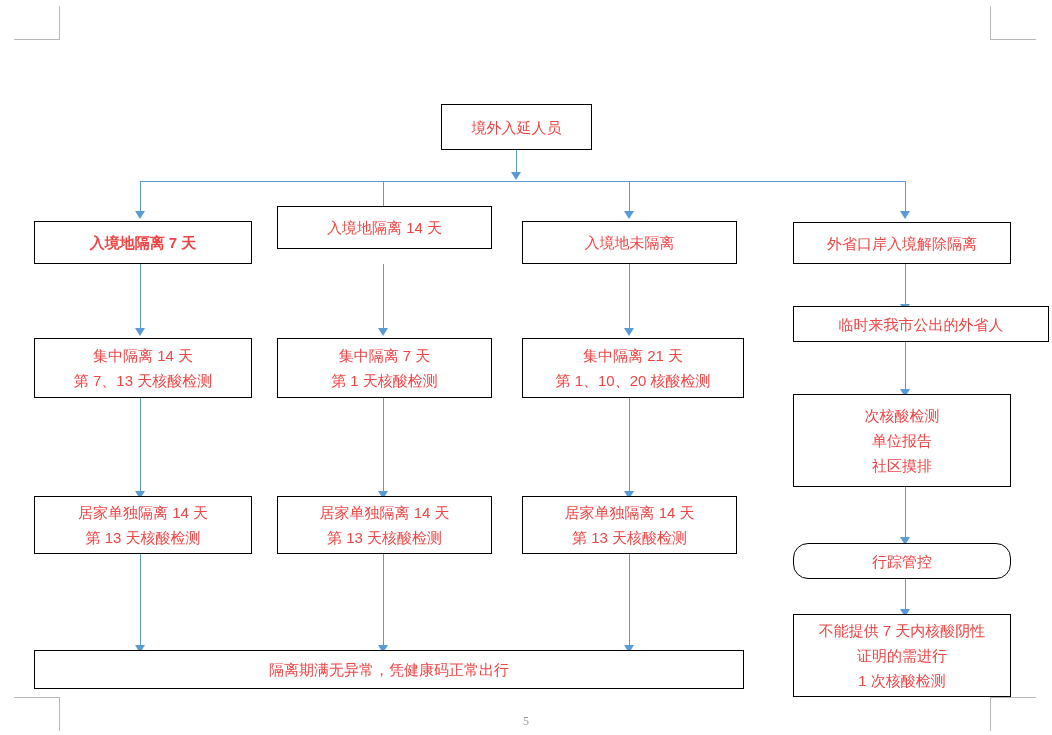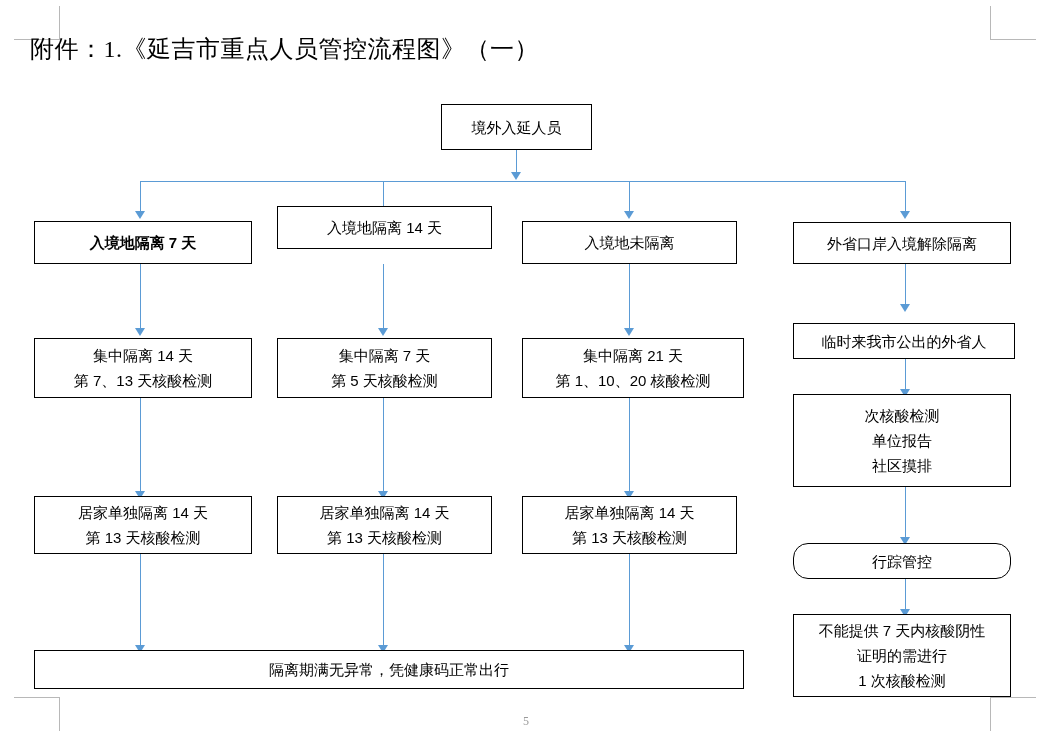--- a/index.html
+++ b/index.html
@@ -52,21 +52,21 @@
     box-sizing: border-box;
     border: 1px solid #000000;
     background: #ffffff;
     display: flex;
     flex-direction: column;
     align-items: center;
     justify-content: center;
     font-family: "Liberation Sans", "DejaVu Sans", sans-serif;
     font-size: 15px;
     line-height: 25px;
-    color: #000000;
+    color: #ef4444;
     text-align: center;
     white-space: nowrap;
     z-index: 3;
   }
   .node .line { display: block; }
 
   
   .conn {
     position: absolute;
     background: #5B9BD5;
@@ -100,21 +100,20 @@
 </head>
 <body>
 
 <div id="page">
 
   <div class="crop tl"></div>
   <div class="crop tr"></div>
   <div class="crop bl"></div>
   <div class="crop br"></div>
 
-  <div class="doc-title">附件：1.《延吉市重点人员管控流程图》（一）</div>
 
   <div class="conn v" style="left:516px; top:150px; height:24px;"></div>
   <div class="arrow" style="left:511px; top:172px;"></div>
 
   <div class="conn h" style="left:140px; top:181px; width:766px;"></div>
 
   <div class="conn v" style="left:140px; top:181px; height:32px;"></div>
   <div class="arrow" style="left:135px; top:211px;"></div>
   <div class="conn v" style="left:383px; top:181px; height:32px;"></div>
   <div class="arrow" style="left:378px; top:211px;"></div>
@@ -169,21 +168,21 @@
   <div class="node" style="left:34px; top:496px; width:218px; height:58px;">
     <span class="line">居家单独隔离 14 天</span>
     <span class="line">第 13 天核酸检测</span>
   </div>
 
   <div class="node" style="left:277px; top:206px; width:215px; height:43px;">
     <span class="line">入境地隔离 14 天</span>
   </div>
   <div class="node" style="left:277px; top:338px; width:215px; height:60px;">
     <span class="line">集中隔离 7 天</span>
-    <span class="line">第 5 天核酸检测</span>
+    <span class="line">第 1 天核酸检测</span>
   </div>
   <div class="node" style="left:277px; top:496px; width:215px; height:58px;">
     <span class="line">居家单独隔离 14 天</span>
     <span class="line">第 13 天核酸检测</span>
   </div>
 
   <div class="node" style="left:522px; top:221px; width:215px; height:43px;">
     <span class="line">入境地未隔离</span>
   </div>
   <div class="node" style="left:522px; top:338px; width:222px; height:60px;">
@@ -191,21 +190,21 @@
     <span class="line">第 1、10、20 核酸检测</span>
   </div>
   <div class="node" style="left:522px; top:496px; width:215px; height:58px;">
     <span class="line">居家单独隔离 14 天</span>
     <span class="line">第 13 天核酸检测</span>
   </div>
 
   <div class="node" style="left:793px; top:222px; width:218px; height:42px;">
     <span class="line">外省口岸入境解除隔离</span>
   </div>
-  <div class="node" style="left:793px; top:306px; width:222px; height:36px;margin-top:17px;">
+  <div class="node" style="left:793px; top:306px; width:256px; height:36px;">
     <span class="line">临时来我市公出的外省人</span>
   </div>
   <div class="node" style="left:793px; top:394px; width:218px; height:93px;">
     <span class="line">次核酸检测</span>
     <span class="line">单位报告</span>
     <span class="line">社区摸排</span>
   </div>
   <div class="node" style="left:793px; top:543px; width:218px; height:36px;border-radius:15px;">
     <span class="line">行踪管控</span>
   </div>

